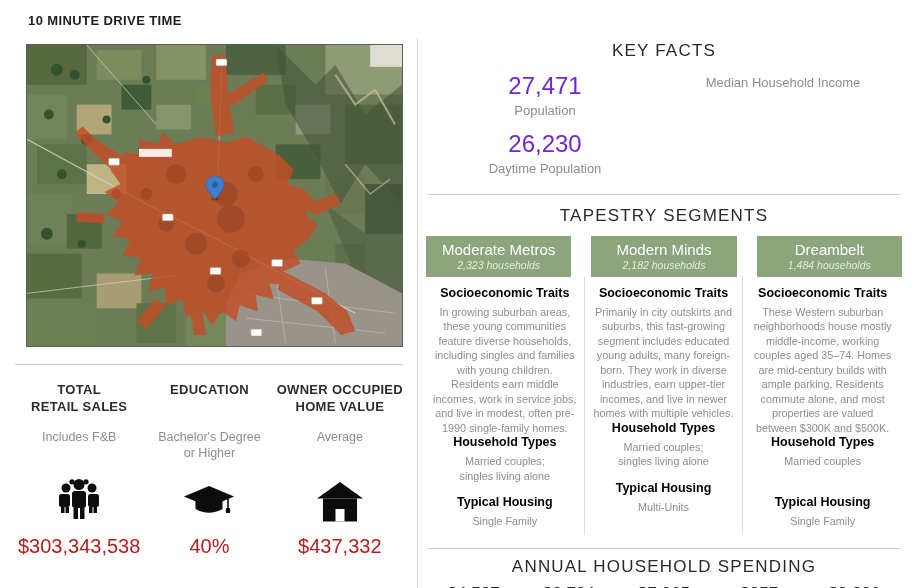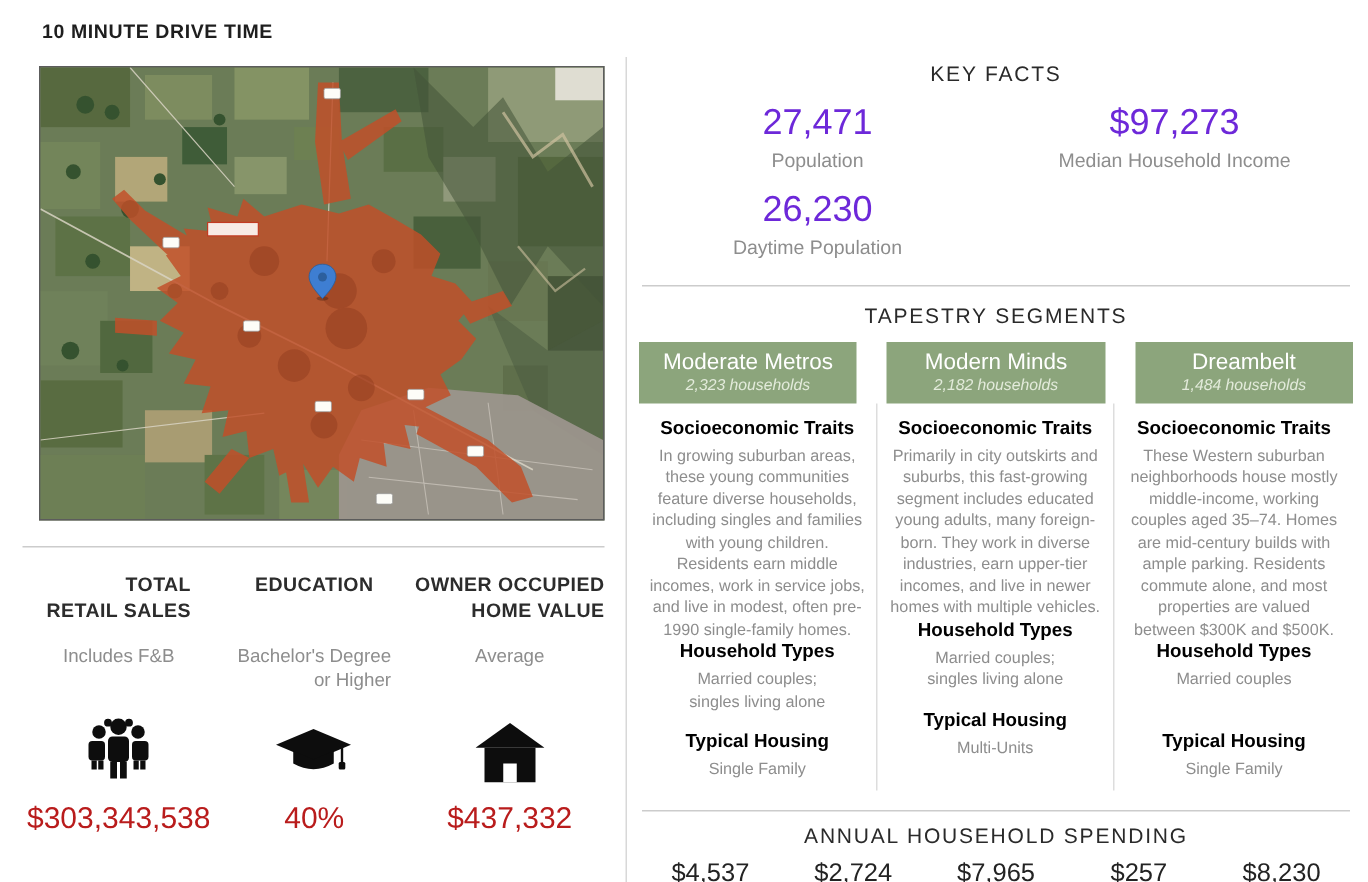--- a/index.html
+++ b/index.html
@@ -8,29 +8,29 @@
   .layout { display:flex; width:100%; height:100%; }
 
   
   .left { width:417px; flex:0 0 417px; }
   .vline { position:absolute; left:417px; top:38px; bottom:0; width:1px; background:#d8d8d8; }
   .page-title { margin:13px 0 0 28px; font-size:13px; font-weight:700; letter-spacing:.4px; color:#1e1e1e; }
   .map-wrap { margin:16px 0 0 26px; width:377px; height:303px; border:1px solid #5c5c5c; background:#6b7c57; }
   .map-wrap svg { display:block; width:100%; height:100%; }
   .left-hr { border:none; border-top:1px solid #ccc; margin:17px 14px 0 15px; }
   .stats-row { display:flex; margin-top:17px; padding:0 12px 0 14px; }
-  .stat { flex:1; display:flex; flex-direction:column; align-items:center; text-align:right; }
+  .stat { flex:1; display:flex; flex-direction:column; align-items:center; text-align:center; }
   .stat-heading { font-size:13px; font-weight:600; color:#2c2c2c; letter-spacing:.3px; line-height:1.3; white-space:pre-line; min-height:34px; }
   .stat-sub { margin-top:13px; font-size:12.5px; color:#8d8d8d; line-height:1.3; white-space:pre-line; min-height:33px; }
   .stat-icon { margin-top:12px; height:48px; display:flex; align-items:flex-end; justify-content:center; }
   .stat-value { margin-top:13px; font-size:20px; color:#b91c1c; }
 
   
   .right { flex:1; padding:0 10px 0 9px; }
-  .section-heading { text-align:center; font-size:14px; font-weight:400; letter-spacing:1.2px; color:#2a2a2a; }
+  .section-heading { text-align:center; font-size:17px; font-weight:400; letter-spacing:1.2px; color:#2a2a2a; }
   .keyfacts { padding-top:41px; }
   .kf-grid { display:grid; grid-template-columns:1fr 1fr; margin-top:4px; }
   .kf-cell { text-align:center; padding:7px 0 5px; }
   .kf-value { font-size:24px; color:#6d28d9; }
   .kf-label { font-size:13px; color:#8d8d8d; margin-top:3px; }
   .right-hr { border:none; border-top:1px solid #ccc; margin:13px 2px 0 2px; }
 
   .tapestry { margin-top:11px; }
   .seg-header-row { display:grid; grid-template-columns:1fr 1fr 1fr; gap:20px; margin-top:10px; }
   .seg-header { background:#8ca57c; color:#fff; text-align:center; padding:5px 2px 6px; }
@@ -228,21 +228,20 @@
 
     <div class="right">
       <div class="keyfacts">
         <div class="section-heading">KEY FACTS</div>
         <div class="kf-grid">
           <div class="kf-cell">
             <div class="kf-value">27,471</div>
             <div class="kf-label">Population</div>
           </div>
           <div class="kf-cell">
-            <div class="kf-value">$97,273</div>
             <div class="kf-label">Median Household Income</div>
           </div>
           <div class="kf-cell">
             <div class="kf-value">26,230</div>
             <div class="kf-label">Daytime Population</div>
           </div>
         </div>
       </div>
 
       <hr class="right-hr">

